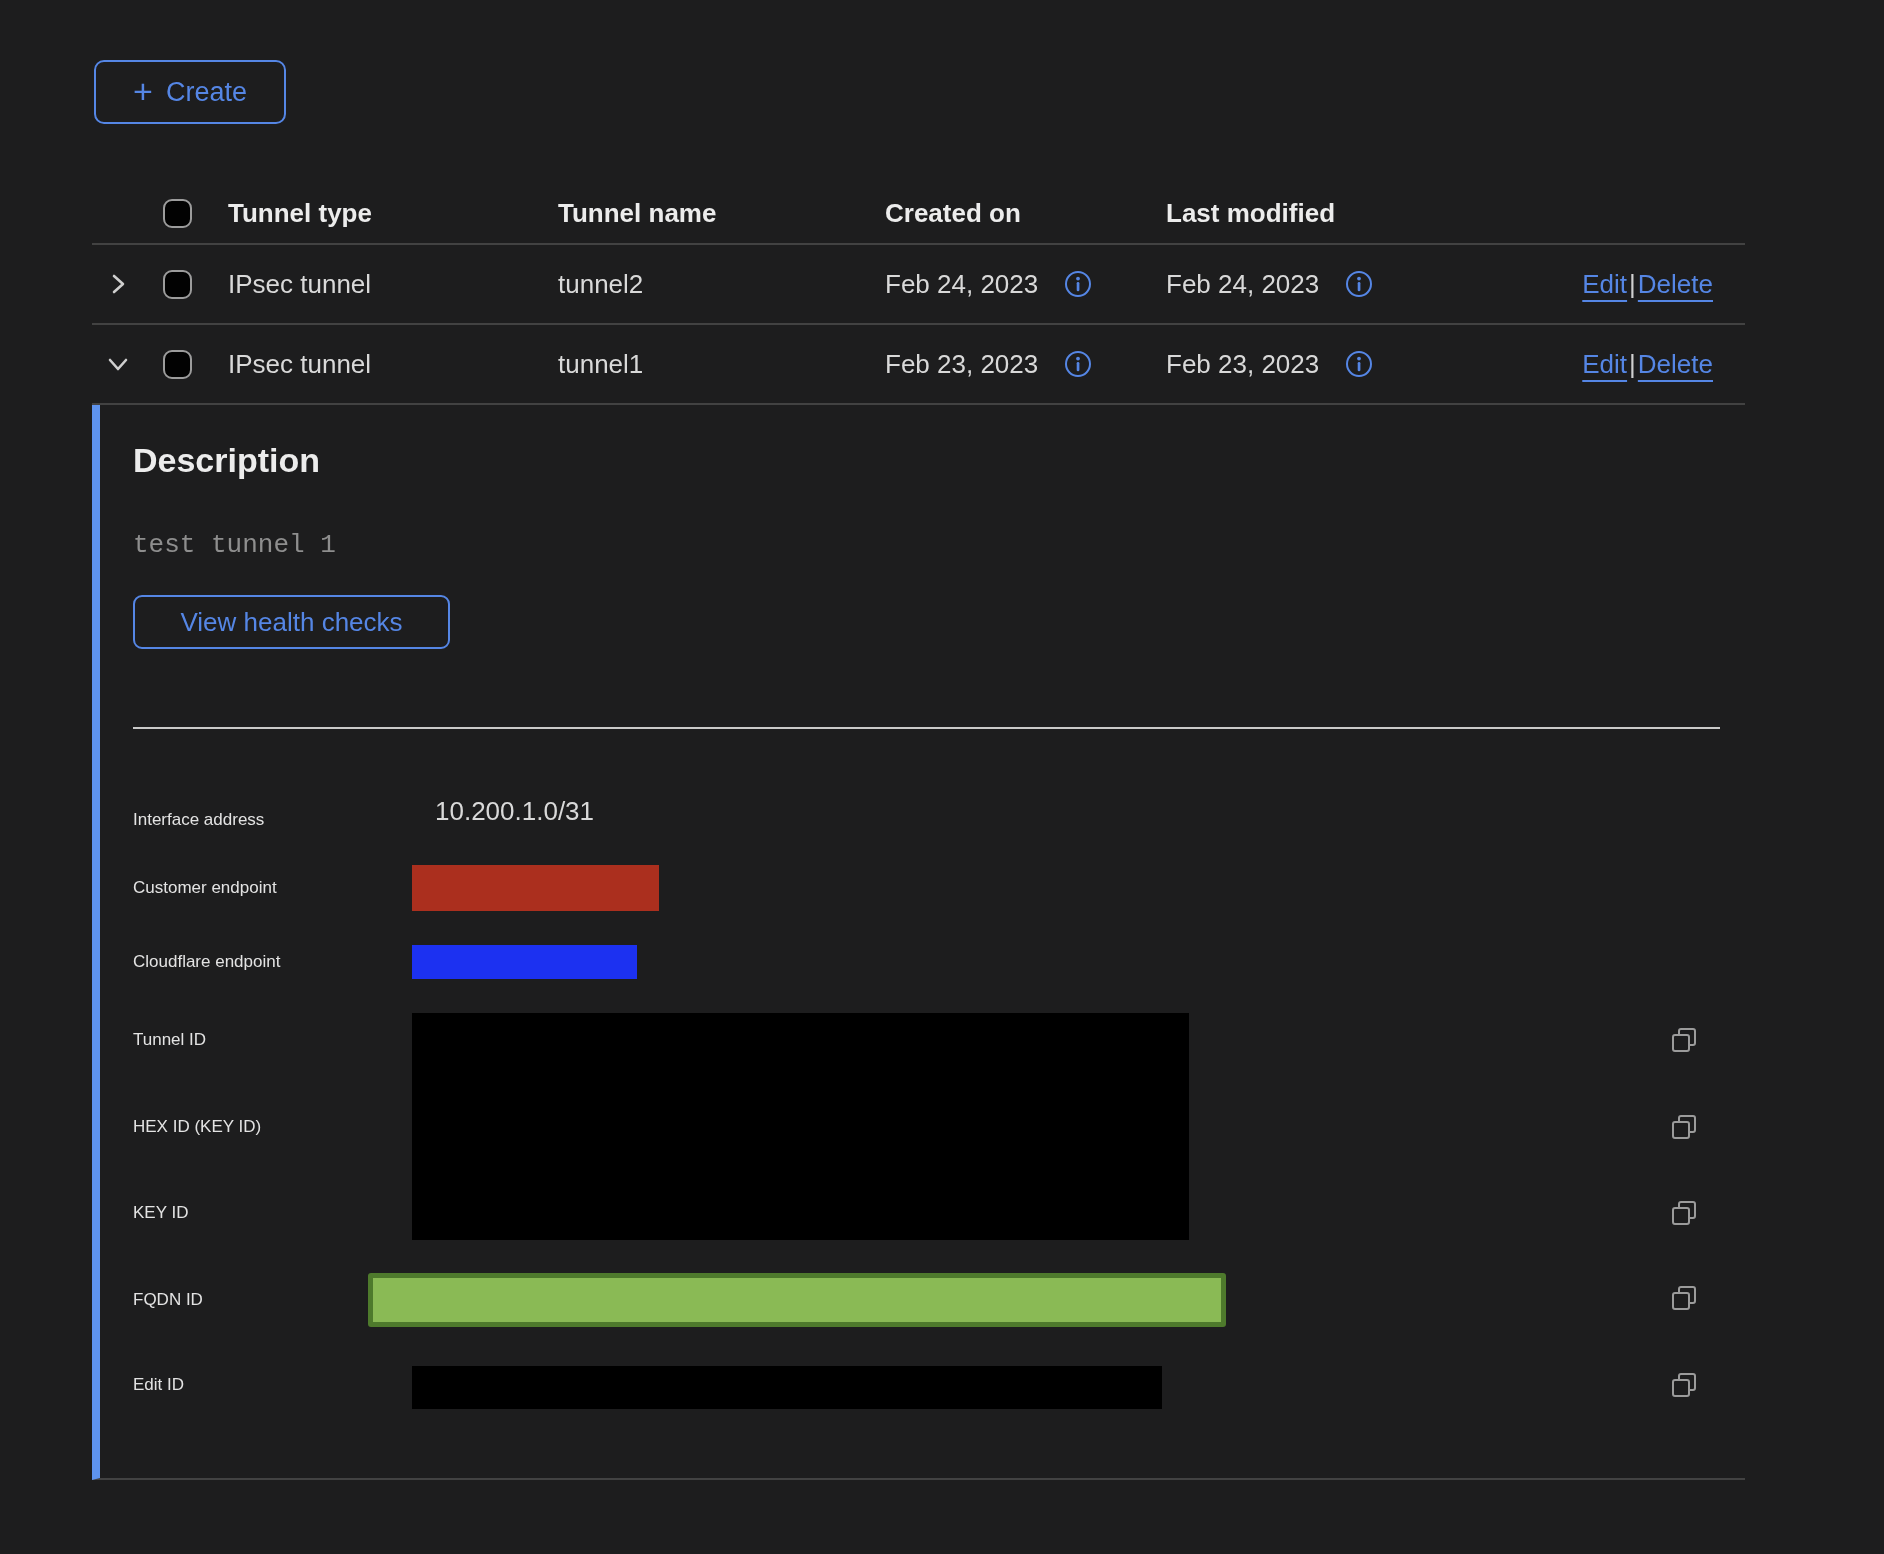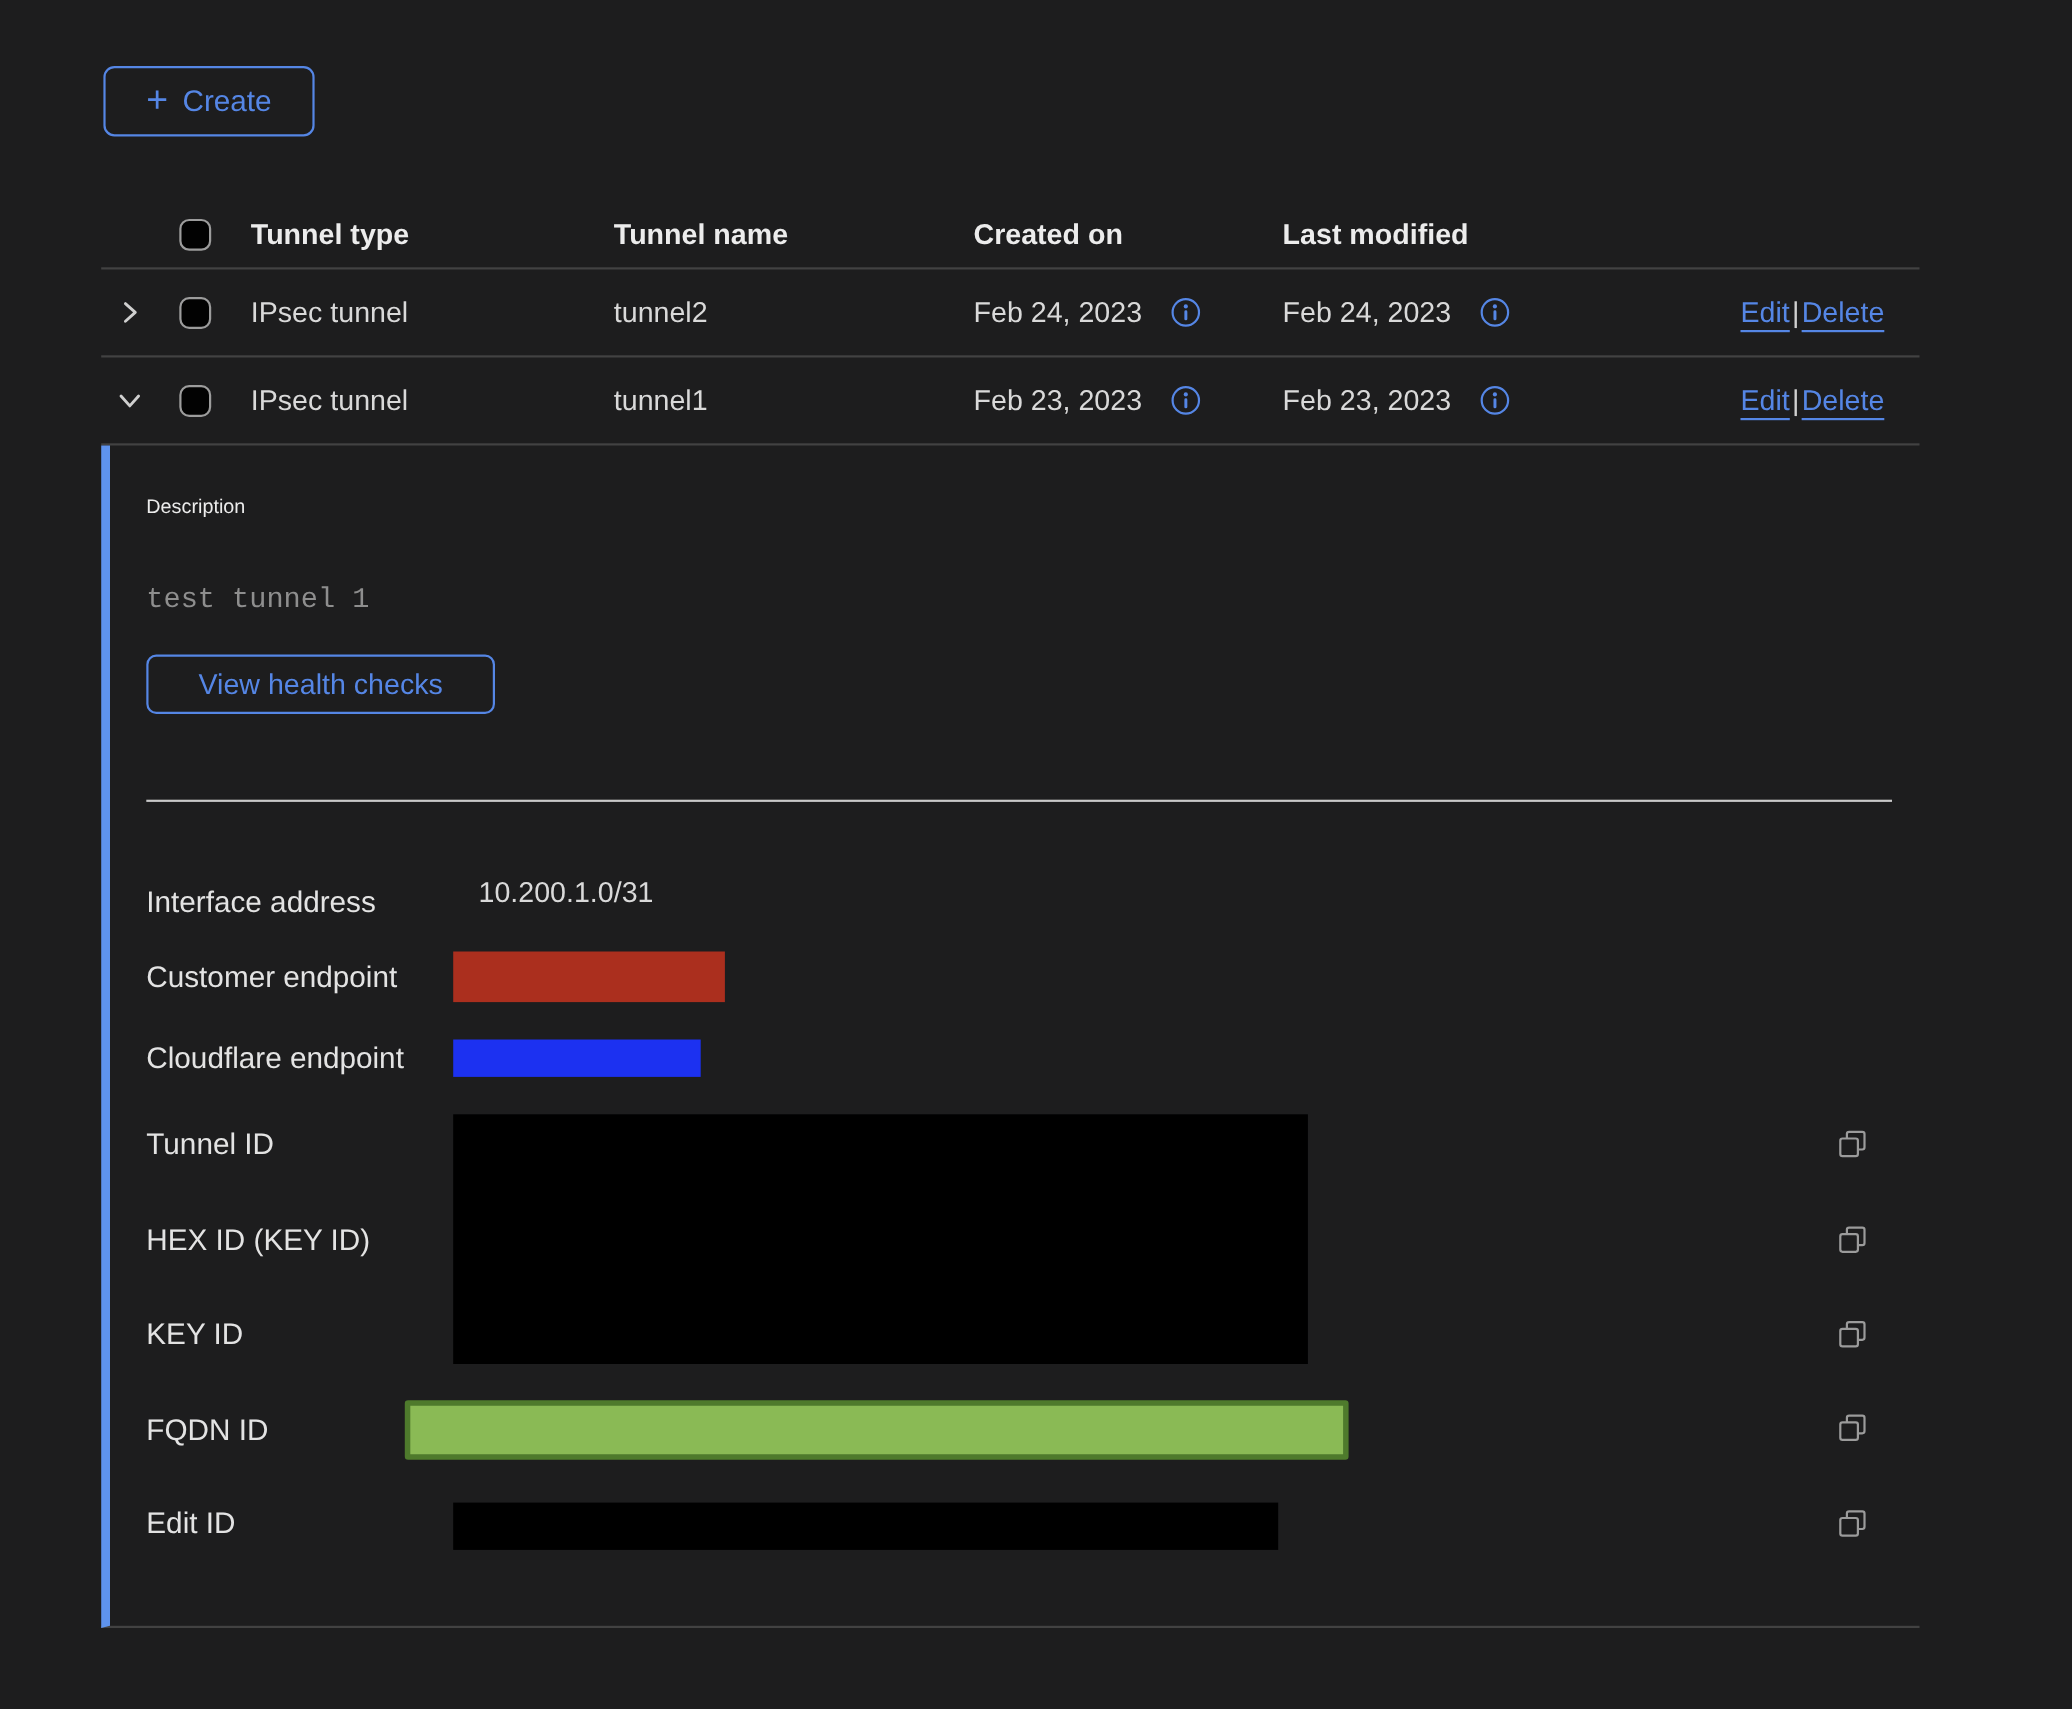--- a/index.html
+++ b/index.html
@@ -66,21 +66,21 @@
   
   .detail {
     position: absolute; left: 92px; top: 405px;
     width: 1645px; height: 1073px;
     border-left: 8px solid var(--panel-bar-blue);
     border-bottom: 2px solid var(--border-gray);
     box-sizing: content-box;
   }
   .detail .desc-label {
     position: absolute; left: 33px; top: 37px;
-    font-size: 18px; font-weight: normal; color: var(--text-bright); line-height: 36px;
+    font-size: 34px; font-weight: bold; color: var(--text-bright); line-height: 36px;
   }
   .detail .desc-value {
     position: absolute; left: 33px; top: 122px;
     font-size: 26px; color: var(--text-muted); line-height: 36px; font-family: Liberation Mono, monospace;
   }
   .health-btn {
     position: absolute; left: 33px; top: 190px;
     width: 317px; height: 54px;
     background: transparent;
     border: 2px solid var(--accent-blue);
@@ -88,21 +88,21 @@
     color: var(--accent-blue);
     font-family: inherit; font-size: 26px;
     cursor: pointer;
     box-sizing: border-box;
   }
   .divider {
     position: absolute; left: 33px; top: 322px;
     width: 1587px; height: 2px;
     background: var(--divider-light);
   }
-  .f-label { position: absolute; left: 33px; font-size: 27px; line-height: 36px; color: var(--text-primary); white-space: nowrap; }
+  .f-label { position: absolute; left: 33px; font-size: 17px; line-height: 36px; color: var(--text-primary); white-space: nowrap; }
   .f-value { position: absolute; font-size: 26px; line-height: 36px; color: var(--text-dim); white-space: nowrap; }
   .redact { position: absolute; }
   .redact-red   { background: var(--redaction-red); }
   .redact-blue  { background: var(--redaction-blue); }
   .redact-black { background: var(--redaction-black); }
   .redact-green {
     background: var(--redaction-green-fill);
     border: 5px solid var(--redaction-green-border);
     border-radius: 3px;
     box-sizing: border-box;

